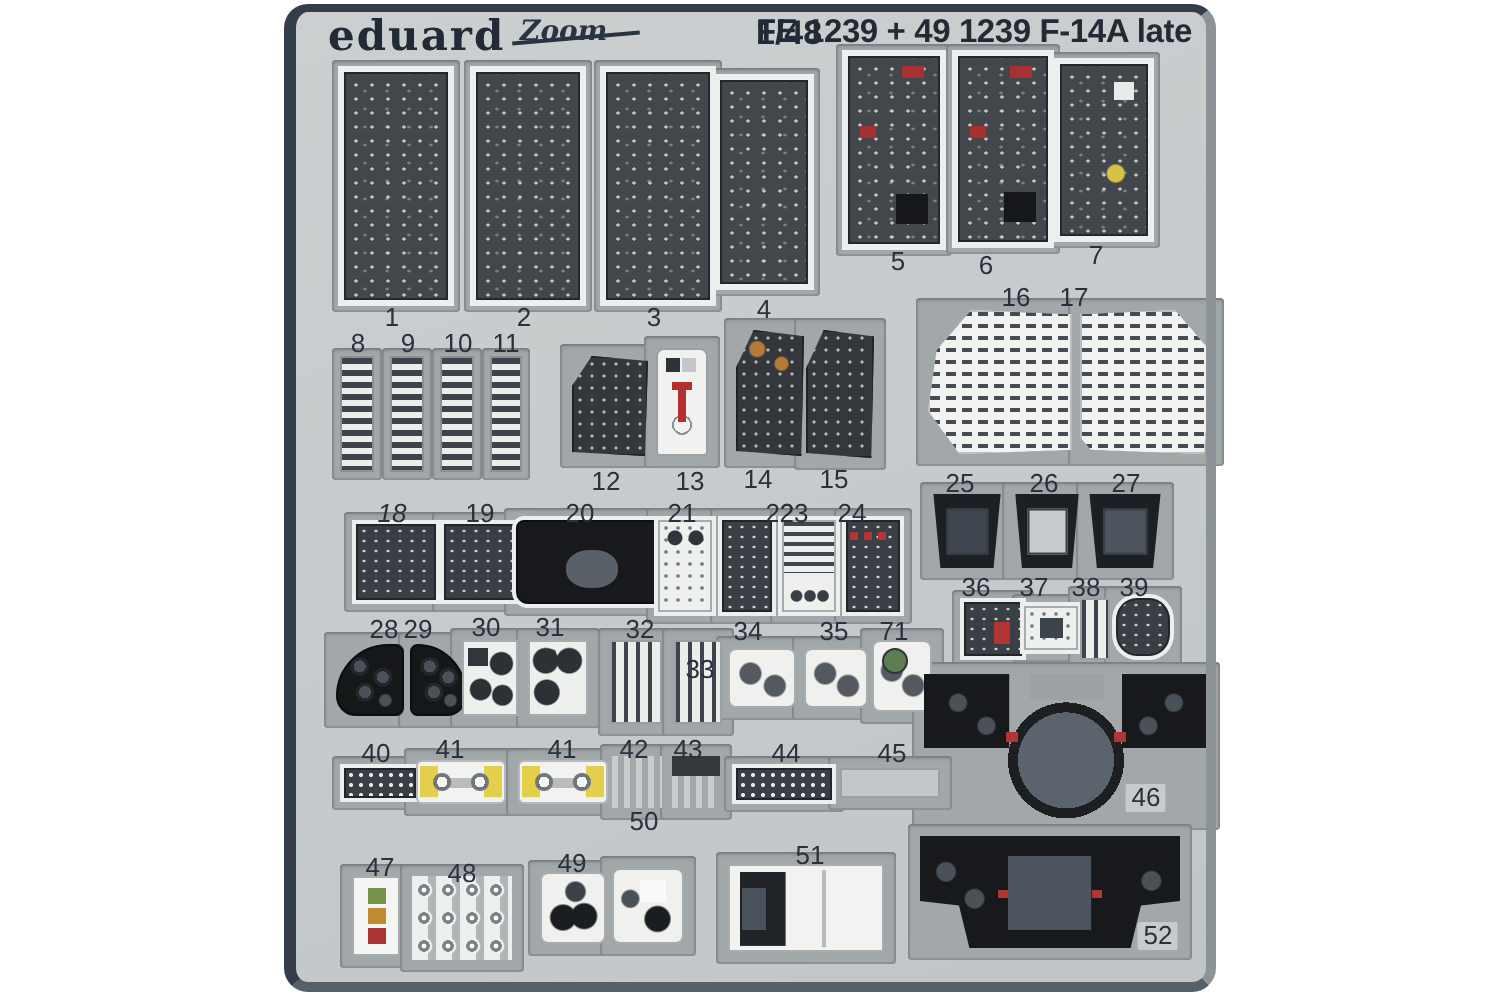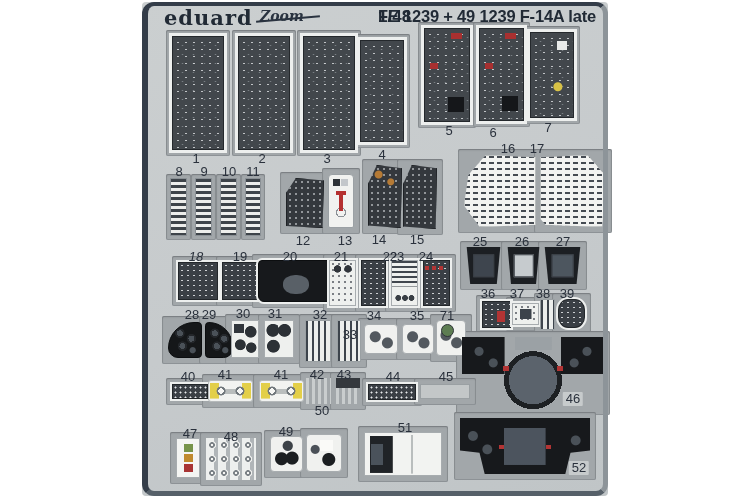--- a/index.html
+++ b/index.html
@@ -2,21 +2,21 @@
 <html><head>
 <meta charset="utf-8">
 <style>
   html,body{margin:0;padding:0;}
   body{width:750px;height:500px;background:#ffffff;position:relative;overflow:hidden;
        font-family:"Liberation Sans",sans-serif;}
 
   
   .sheet{position:absolute;left:142px;top:2px;width:466px;height:494px;
          background:linear-gradient(160deg,#cbcfd0 0%,#c6cacc 55%,#c0c5c7 100%);
-         border-radius:4px;}
+         border-radius:20px;}
   .sheet::after{content:"";position:absolute;inset:0;border-radius:12px;pointer-events:none;
          border-style:solid;border-width:4px 5px 5px 6px;
          border-top-color:#343d49;border-left-color:#343d49;
          border-right-color:#8d9499;border-bottom-color:#566069;}
 
   
   .brand{position:absolute;left:22px;top:3px;font-family:"DejaVu Serif",serif;font-weight:bold;
          font-size:21px;letter-spacing:1px;color:#212a35;}
   .zoomlogo{position:absolute;left:118px;top:6px;font-family:"DejaVu Serif",serif;font-style:italic;
          font-weight:bold;font-size:14px;color:#2a3340;}

